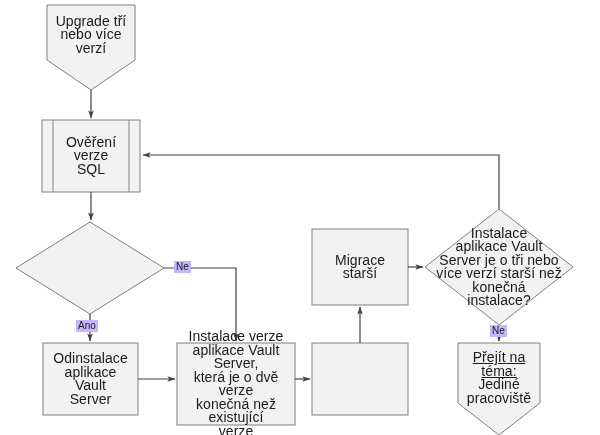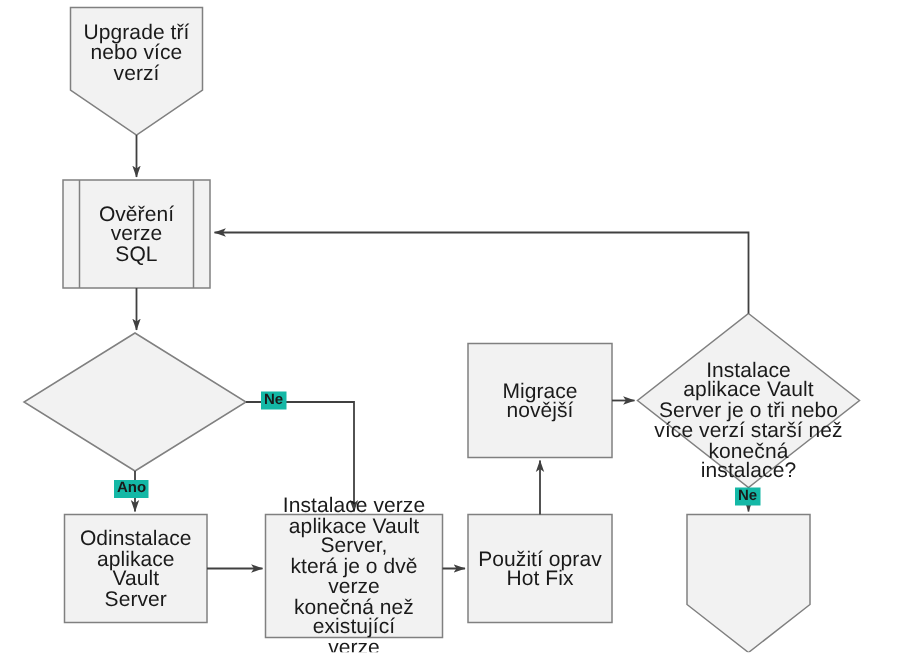--- a/index.html
+++ b/index.html
@@ -36,24 +36,23 @@
     white-space: pre-line;
     pointer-events: none;
     letter-spacing: 0.05px;
   }
   .edge-label {
     position: absolute;
     color: #1a1a1a;
     font-size: 10px;
     line-height: 12px;
     text-align: center;
-    background: #14b8a6;
+    background: #c4b5fd;
     padding: 0 2px;
     white-space: nowrap;
-    font-weight: bold;
   }
   .link-text {
     text-decoration: underline;
   }
 </style>
 </head>
 <body>
 
 <div id="canvas">
 
@@ -104,31 +103,35 @@
 aplikace
 Vault
 Server</div>
 
   <div class="node-label" style="left:175px; top:343px; width:122px; height:82px;">Instalace verze
 aplikace Vault Server,
 která je o dvě verze
 konečná než existující
 verze</div>
 
-  <div class="node-label" style="left:312px; top:343px; width:96px; height:72px;">Použití oprav
-Hot Fix</div>
 
   <div class="node-label" style="left:312px; top:229px; width:96px; height:76px;">Migrace
-novější</div>
+starší</div>
 
-  <div class="node-label" style="left:423px; top:222px; width:152px; height:116px;">Instalace
+  <div class="node-label" style="left:423px; top:209px; width:152px; height:116px;">Instalace
 aplikace Vault
 Server je o tři nebo
 více verzí starší než
 konečná
 instalace?</div>
 
+  <div class="node-label" style="left:458px; top:347px; width:82px; height:62px; flex-direction:column;">
+    <span class="link-text">Přejít na
+téma:</span>
+    <span>Jediné
+pracoviště</span>
+  </div>
 
   <div class="edge-label" style="left:174px; top:261px;">Ne</div>
   <div class="edge-label" style="left:76px; top:320px;">Ano</div>
   <div class="edge-label" style="left:490px; top:325px;">Ne</div>
 
 </div>
 
 </body></html>

